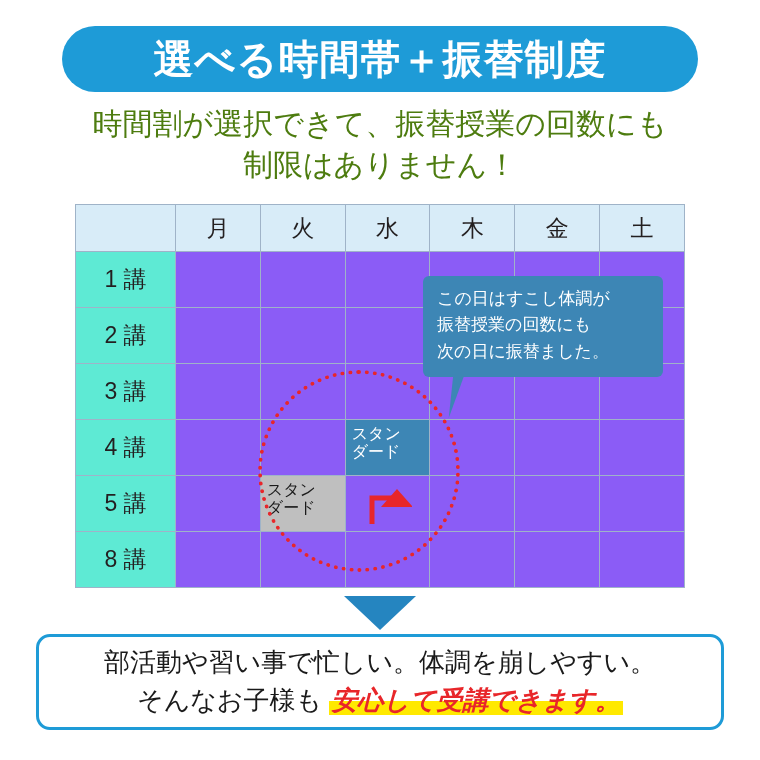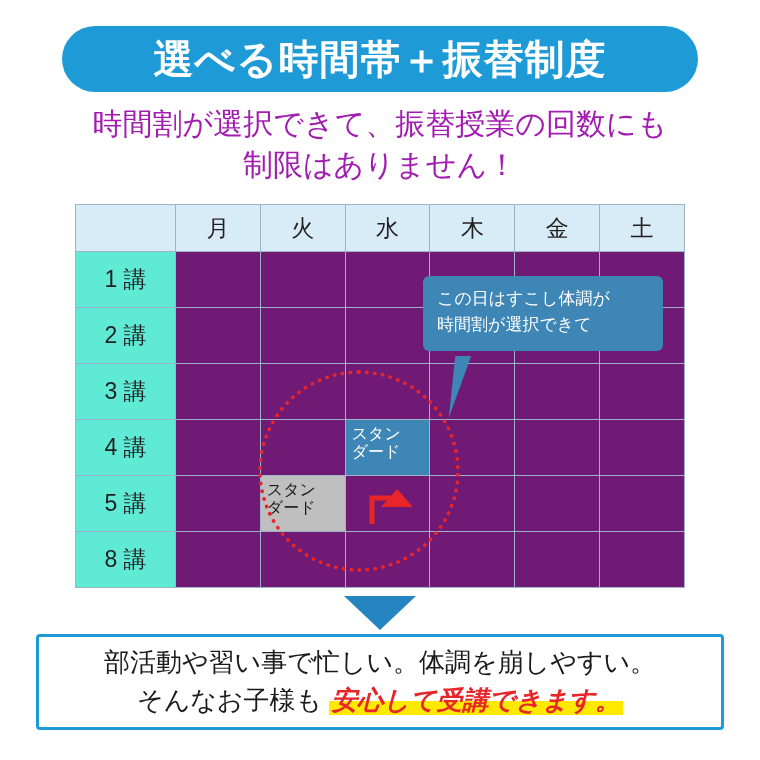--- a/index.html
+++ b/index.html
@@ -43,21 +43,21 @@
 
   
   .lead {
     position: absolute;
     left: 40px;
     top: 104px;
     width: 680px;
     text-align: center;
     font-size: 30px;
     line-height: 1.35;
-    color: #a21caf;
+    color: #4d7c0f;
   }
 
   
   .table-wrap {
     position: absolute;
     left: 75px;
     top: 204px;
     width: 610px;
   }
   table.timetable {
@@ -67,21 +67,21 @@
   }
   table.timetable th,
   table.timetable td {
     border: 1px solid #9fb3c8;
     height: 55px;
     padding: 0;
     text-align: center;
     vertical-align: middle;
     font-size: 22px;
     font-weight: normal;
-    background: #701a75;
+    background: #8b5cf6;
   }
   table.timetable thead th {
     background: #d8ecf8;
     height: 46px;
     font-size: 23px;
   }
   table.timetable tbody th {
     background: #5eead4;
     font-size: 23px;
   }
@@ -168,21 +168,21 @@
   }
 
   
   .footer-box {
     position: absolute;
     left: 36px;
     top: 634px;
     width: 688px;
     height: 96px;
     border: 3px solid #1e9bd7;
-    border-radius: 4px;
+    border-radius: 14px;
     box-sizing: border-box;
     display: flex;
     flex-direction: column;
     align-items: center;
     justify-content: center;
   }
   .footer-line {
     font-size: 26px;
     line-height: 1.45;
     color: #1a1a1a;
@@ -304,21 +304,22 @@
   <div class="dotted-circle"></div>
 
   <svg class="move-arrow" viewBox="0 0 46 48">
     <path d="M6 46 L6 20 L30 20" fill="none" stroke="#e8262a" stroke-width="5"></path>
     <path d="M22 4 L40 20 L22 36 Z" fill="#e8262a" transform="rotate(-90 31 20)"></path>
   </svg>
 
   <div class="bubble-tail"></div>
   <div class="bubble">
     <span class="b-line">この日はすこし体調が</span>
-    <span class="b-line">時間割が選択できて</span>
+    <span class="b-line">振替授業の回数にも</span>
+    <span class="b-line">次の日に振替ました。</span>
   </div>
 
   <svg class="down-arrow" viewBox="0 0 72 34">
     <path d="M0 0 L72 0 L36 34 Z" fill="#2585c0"></path>
   </svg>
 
   <div class="footer-box">
     <div class="footer-line">部活動や習い事で忙しい。体調を崩しやすい。</div>
     <div class="footer-line"><span>そんなお子様も </span><span class="hl">安心して受講できます。</span></div>
   </div>

